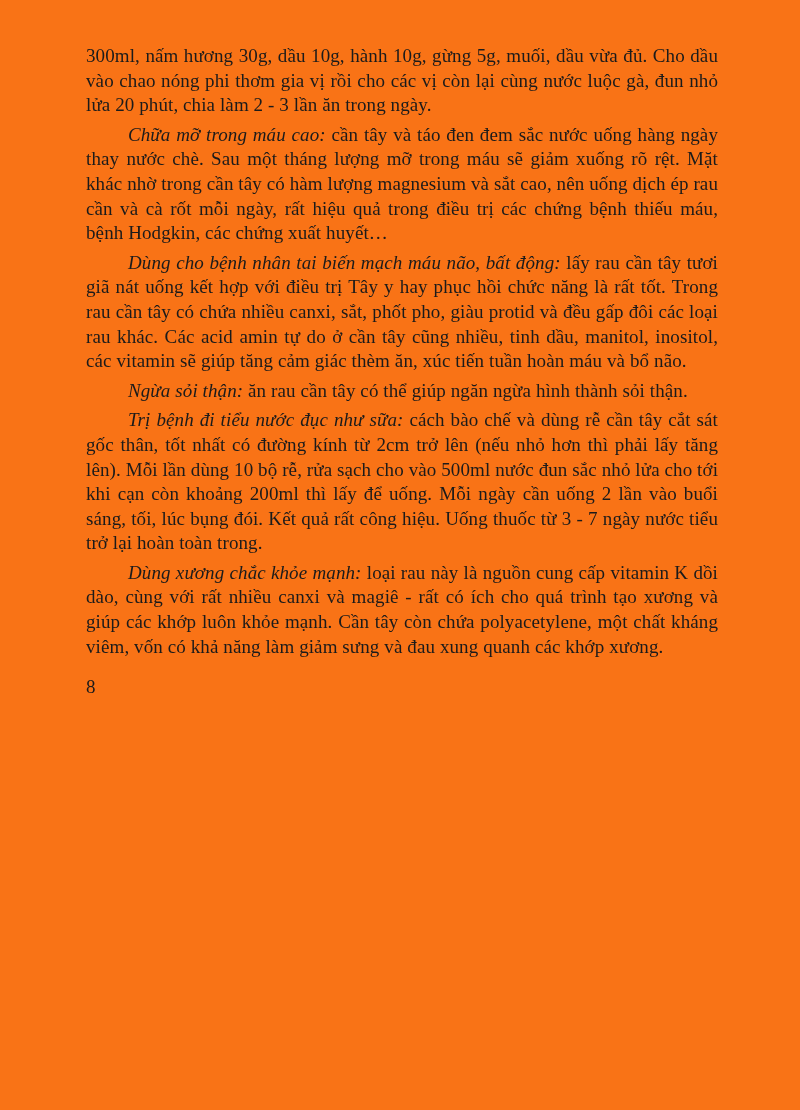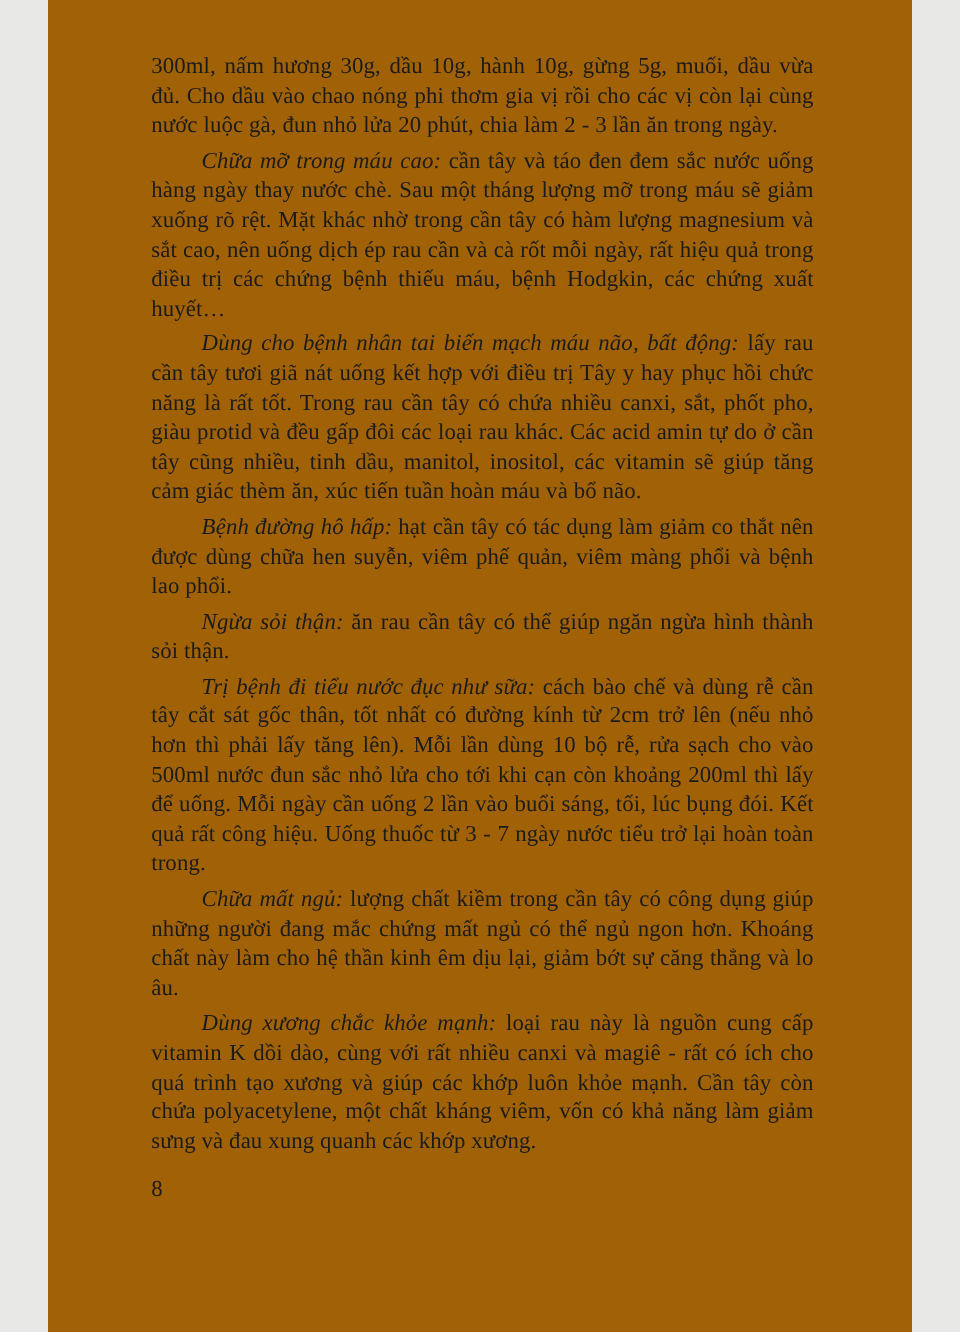--- a/index.html
+++ b/index.html
@@ -2,24 +2,24 @@
 <html><head>
 <meta charset="utf-8">
 <style>
   html, body {
     margin: 0;
     padding: 0;
     background: #e8e8e6;
   }
   .scan-page {
     position: relative;
-    width: 720px;
+    width: 800px;
     height: 1110px;
     margin: 0 auto;
-    background: #a16207;
+    background: #f97316;
     box-sizing: border-box;
     padding: 44px 82px 0 86px;
     font-family: "Liberation Serif", "DejaVu Serif", serif;
     color: #1b1b1b;
     overflow: hidden;
   }
   .content p.para {
     margin: 0 0 5px 0;
     font-size: 19px;
     line-height: 24.6px;
@@ -42,20 +42,18 @@
   }
 </style>
 </head>
 <body>
 
 <div class="scan-page">
   <div class="content" id="content">
       <p class="para continuation">300ml, nấm hương 30g, dầu 10g, hành 10g, gừng 5g, muối, dầu vừa đủ. Cho dầu vào chao nóng phi thơm gia vị rồi cho các vị còn lại cùng nước luộc gà, đun nhỏ lửa 20 phút, chia làm 2 - 3 lần ăn trong ngày.</p>
       <p class="para"><span class="lead">Chữa mỡ trong máu cao: </span>cần tây và táo đen đem sắc nước uống hàng ngày thay nước chè. Sau một tháng lượng mỡ trong máu sẽ giảm xuống rõ rệt. Mặt khác nhờ trong cần tây có hàm lượng magnesium và sắt cao, nên uống dịch ép rau cần và cà rốt mỗi ngày, rất hiệu quả trong điều trị các chứng bệnh thiếu máu, bệnh Hodgkin, các chứng xuất huyết…</p>
       <p class="para"><span class="lead">Dùng cho bệnh nhân tai biến mạch máu não, bất động: </span>lấy rau cần tây tươi giã nát uống kết hợp với điều trị Tây y hay phục hồi chức năng là rất tốt. Trong rau cần tây có chứa nhiều canxi, sắt, phốt pho, giàu protid và đều gấp đôi các loại rau khác. Các acid amin tự do ở cần tây cũng nhiều, tinh dầu, manitol, inositol, các vitamin sẽ giúp tăng cảm giác thèm ăn, xúc tiến tuần hoàn máu và bổ não.</p>
-      <p class="para"><span class="lead">Bệnh đường hô hấp: </span>hạt cần tây có tác dụng làm giảm co thắt nên được dùng chữa hen suyễn, viêm phế quản, viêm màng phổi và bệnh lao phổi.</p>
       <p class="para"><span class="lead">Ngừa sỏi thận: </span>ăn rau cần tây có thể giúp ngăn ngừa hình thành sỏi thận.</p>
       <p class="para"><span class="lead">Trị bệnh đi tiểu nước đục như sữa: </span>cách bào chế và dùng rễ cần tây cắt sát gốc thân, tốt nhất có đường kính từ 2cm trở lên (nếu nhỏ hơn thì phải lấy tăng lên). Mỗi lần dùng 10 bộ rễ, rửa sạch cho vào 500ml nước đun sắc nhỏ lửa cho tới khi cạn còn khoảng 200ml thì lấy để uống. Mỗi ngày cần uống 2 lần vào buổi sáng, tối, lúc bụng đói. Kết quả rất công hiệu. Uống thuốc từ 3 - 7 ngày nước tiểu trở lại hoàn toàn trong.</p>
-      <p class="para"><span class="lead">Chữa mất ngủ: </span>lượng chất kiềm trong cần tây có công dụng giúp những người đang mắc chứng mất ngủ có thể ngủ ngon hơn. Khoáng chất này làm cho hệ thần kinh êm dịu lại, giảm bớt sự căng thẳng và lo âu.</p>
       <p class="para"><span class="lead">Dùng xương chắc khỏe mạnh: </span>loại rau này là nguồn cung cấp vitamin K dồi dào, cùng với rất nhiều canxi và magiê - rất có ích cho quá trình tạo xương và giúp các khớp luôn khỏe mạnh. Cần tây còn chứa polyacetylene, một chất kháng viêm, vốn có khả năng làm giảm sưng và đau xung quanh các khớp xương.</p>
     </div>
   <div class="page-number">8</div>
 </div>
 
 </body></html>

